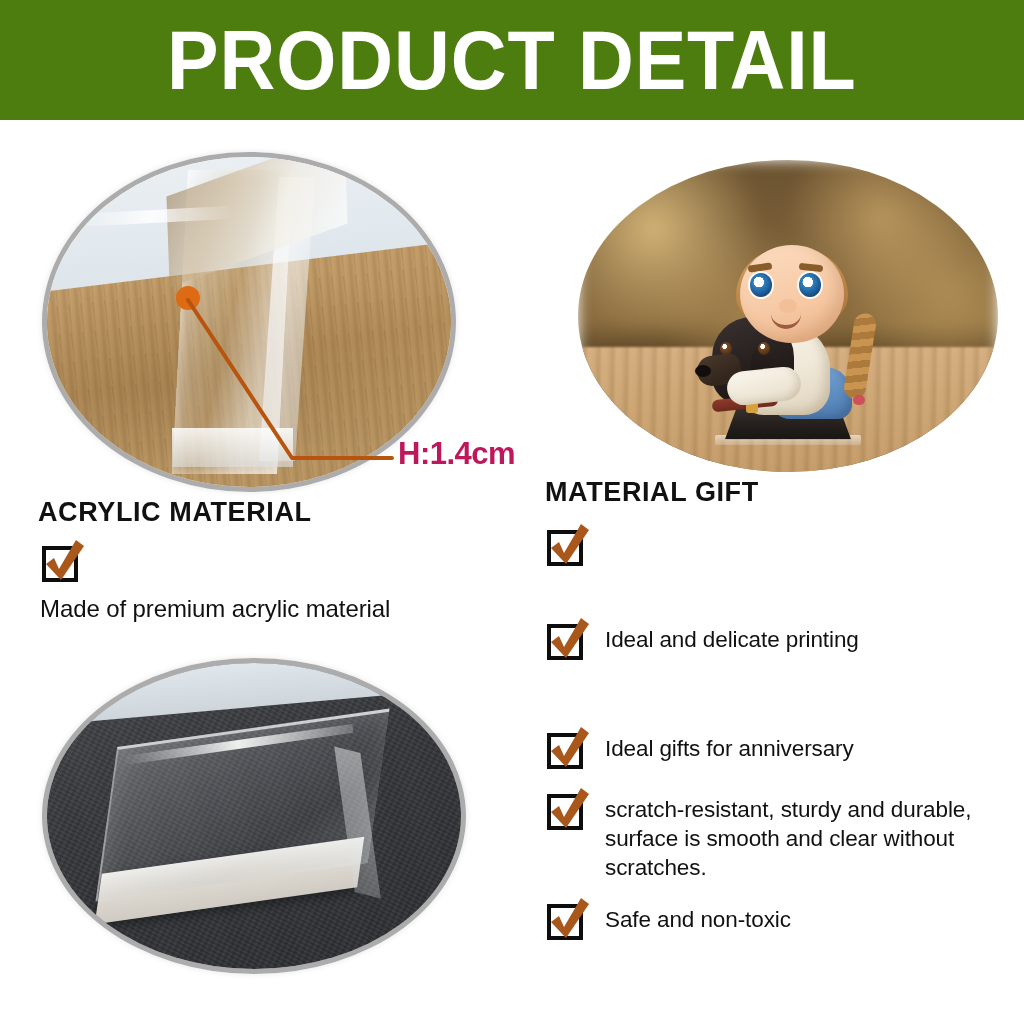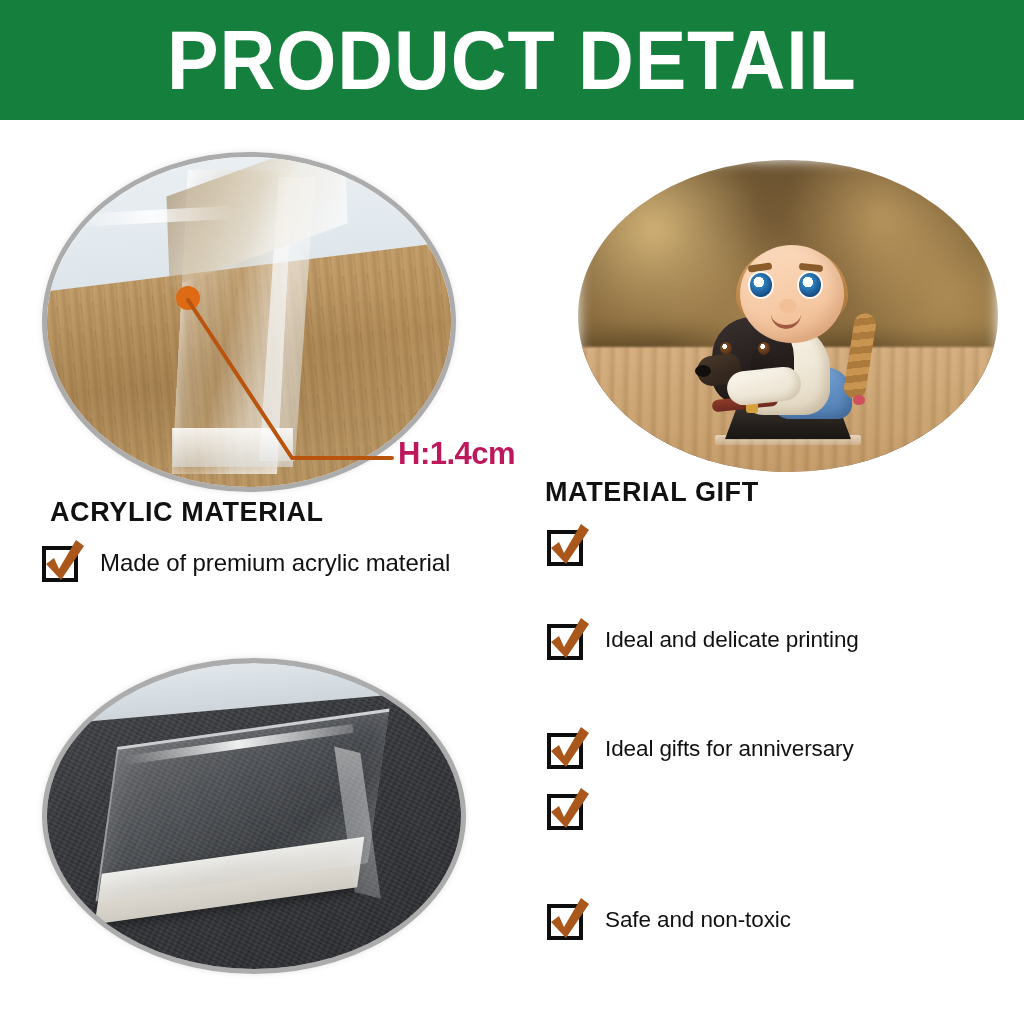--- a/index.html
+++ b/index.html
@@ -8,21 +8,21 @@
     background:#ffffff;
     font-family:"Liberation Sans", sans-serif;
     overflow:hidden;
     position:relative;
   }
   .page{position:relative;width:1024px;height:1024px;}
 
   
   .banner{
     position:absolute;left:0;top:0;width:1024px;height:120px;
-    background:#15803d;
+    background:#4d7c0f;
     display:flex;align-items:center;justify-content:center;
   }
   .banner-title{
     color:#ffffff;
     font-family:"Liberation Sans", sans-serif;
     font-weight:bold;
     font-size:84px;
     letter-spacing:1px;
     transform:scaleX(0.92);
     line-height:1;
@@ -290,41 +290,41 @@
   
   .section-heading{
     position:absolute;
     color:#111111;
     font-weight:bold;
     font-size:27px;
     letter-spacing:0.6px;
     font-family:"Liberation Sans", sans-serif;
     white-space:nowrap;
   }
-  #heading-acrylic-material{left:50px;top:497px;}
+  #heading-acrylic-material{left:38px;top:497px;}
   #heading-perfect-gift{left:545px;top:477px;}
 
   .feature-item{position:absolute;display:flex;align-items:flex-start;}
   .checkbox-icon{
     position:relative;flex:0 0 auto;width:46px;height:46px;margin-right:14px;
   }
   .checkbox-icon .box{
     position:absolute;left:2px;top:6px;width:36px;height:36px;
     border:4px solid #0d0d0d;background:#ffffff;box-sizing:border-box;
   }
   .checkbox-icon svg{position:absolute;left:0;top:0;}
   .feature-text{
     color:#111111;
     font-size:22.5px;
     line-height:1.28;
     font-family:"Liberation Sans", sans-serif;
     padding-top:8px;
     letter-spacing:-0.1px;
   }
-  #feature-acrylic-0{left:40px;top:540px;width:480px;}
+  #feature-acrylic-0{left:40px;top:540px;width:480px;flex-direction:column;}
   #feature-acrylic-0 .feature-text{font-size:24px;}
 
   #feature-gift-0{left:545px;top:524px;width:470px;}
   #feature-gift-1{left:545px;top:618px;width:470px;}
   #feature-gift-2{left:545px;top:727px;width:470px;}
   #feature-gift-3{left:545px;top:788px;width:470px;}
   #feature-gift-4{left:545px;top:898px;width:470px;text-align:right;}
 </style>
 </head>
 <body>
@@ -441,20 +441,21 @@
     <span class="feature-text">Ideal gifts for anniversary</span>
   </div>
 
   <div class="feature-item" id="feature-gift-3">
     <span class="checkbox-icon">
       <span class="box"></span>
       <svg width="46" height="46" viewBox="0 0 46 46">
         <polygon points="6,24 14,18 19,29 36,0 44,6 21,40" fill="#a9571b"></polygon>
       </svg>
     </span>
+    <span class="feature-text">scratch-resistant, sturdy and durable, surface is smooth and clear without scratches.</span>
   </div>
 
   <div class="feature-item" id="feature-gift-4">
     <span class="checkbox-icon">
       <span class="box"></span>
       <svg width="46" height="46" viewBox="0 0 46 46">
         <polygon points="6,24 14,18 19,29 36,0 44,6 21,40" fill="#a9571b"></polygon>
       </svg>
     </span>
     <span class="feature-text">Safe and non-toxic</span>

